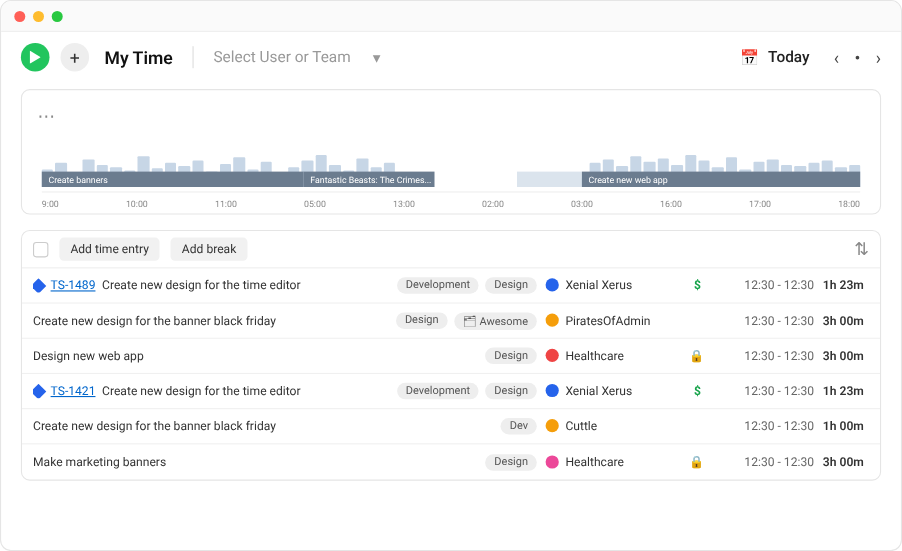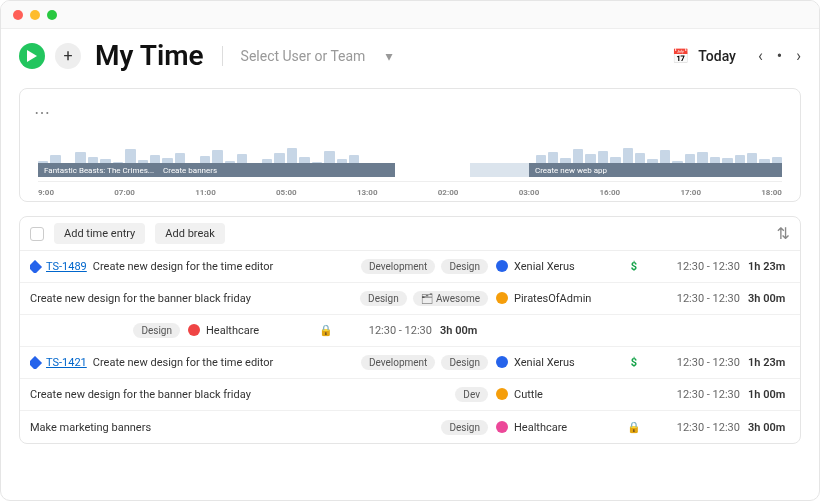--- a/index.html
+++ b/index.html
@@ -6,21 +6,21 @@
   body { font-family: -apple-system, BlinkMacSystemFont, "Segoe UI", Roboto, sans-serif; background: #fff; width: 820px; height: 501px; overflow: hidden; }
   .window { width: 820px; height: 501px; border: 1px solid #e5e5e5; border-radius: 10px; overflow: hidden; position: relative; }
   .titlebar { height: 28px; display: flex; align-items: center; padding: 0 12px; border-bottom: 1px solid #eee; background: #fafafa; }
   .dot { width: 10px; height: 10px; border-radius: 50%; margin-right: 7px; }
   .dot.red { background: #ff5f57; } .dot.yellow { background: #febc2e; } .dot.green { background: #28c840; }
 
   .topbar { display: flex; align-items: center; padding: 10px 18px; gap: 10px; }
   .play-btn { width: 26px; height: 26px; border-radius: 50%; background: #22c55e; display:flex; align-items:center; justify-content:center; }
   .play-btn svg { fill: #fff; }
   .plus-btn { width: 26px; height: 26px; border-radius: 50%; background: #eee; display:flex; align-items:center; justify-content:center; font-size: 16px; color:#333; }
-  .title { font-size: 28px; font-weight: 600; color:#111; margin-left: 4px; }
+  .title { font-size: 16px; font-weight: 600; color:#111; margin-left: 4px; }
   .divider { width:1px; height:20px; background:#ddd; margin: 0 8px; }
   .select-team { color:#999; font-size: 14px; display:flex; align-items:center; gap:20px; }
   .spacer { flex:1; }
   .today { display:flex; align-items:center; gap:8px; font-size:14px; color:#222; font-weight:500; }
   .nav-arrows { display:flex; align-items:center; gap:14px; margin-left:12px; color:#444; }
   .nav-arrows span { cursor:pointer; }
 
   .summary-card { margin: 6px 18px 0 18px; border:1px solid #e5e5e5; border-radius:8px; padding: 10px 14px 6px 14px; }
   .summary-top { display:flex; justify-content:space-between; align-items:flex-start; }
   .summary-left .lbl, .summary-right .lbl { font-size:11px; color:#555; }
@@ -29,21 +29,21 @@
   .summary-right .val { font-size:18px; font-weight:600; color:#111; }
   .more-dots { color:#888; font-size:16px; line-height:1; padding-top:6px; }
 
   .chart-wrap { position:relative; height:68px; margin-top:6px; }
   .bars { position:absolute; left:0; right:0; bottom:18px; height:40px; display:flex; align-items:flex-end; gap:2px; padding: 0 4px; }
   .bar { flex:1; background:#c7d6e6; border-radius:1px 1px 0 0; }
   .seg-row { position:absolute; left:4px; right:4px; bottom:18px; height:14px; display:flex; }
   .seg { height:14px; background:#6b7c8f; color:#fff; font-size:8px; display:flex; align-items:center; padding:0 6px; overflow:hidden; white-space:nowrap; }
   .seg.gap { background:transparent; }
   .seg.light { background:#dbe4ed; }
-  .axis { position:absolute; left:4px; right:4px; bottom:0; height:14px; display:flex; justify-content:space-between; font-size:8px; color:#888; border-top:1px solid #eee; padding-top:6px;font-weight:bold; }
+  .axis { position:absolute; left:4px; right:4px; bottom:0; height:14px; display:flex; justify-content:space-between; font-size:8px; color:#888; border-top:1px solid #eee; padding-top:6px; }
 
   .list { margin: 14px 18px 0 18px; border:1px solid #e5e5e5; border-radius:8px; overflow:hidden; }
   .list-actions { display:flex; align-items:center; padding:6px 10px; gap:10px; border-bottom:1px solid #eee; }
   .chk { width:14px; height:14px; border:1px solid #ccc; border-radius:3px; }
   .btn-pill { background:#f1f1f1; border-radius:4px; padding:4px 10px; font-size:11px; color:#333; }
   .filter-icon { margin-left:auto; color:#888; }
 
   .row { display:flex; align-items:center; padding:0 10px; height:32px; border-bottom:1px solid #f0f0f0; font-size:11px; color:#333; gap:8px; }
   .row:last-child { border-bottom:none; }
   .row .desc { flex:0 0 300px; display:flex; align-items:center; gap:6px; overflow:hidden; white-space:nowrap; }
@@ -158,29 +158,29 @@
           <div class="bar" style="height: 23.2px;"></div>
           <div class="bar" style="height: 24.8px;"></div>
           <div class="bar" style="height: 20px;"></div>
           <div class="bar" style="height: 19.2px;"></div>
           <div class="bar" style="height: 22px;"></div>
           <div class="bar" style="height: 24px;"></div>
           <div class="bar" style="height: 17.6px;"></div>
           <div class="bar" style="height: 20px;"></div>
         </div>
       <div class="seg-row" id="segs">
+          <div class="seg" style="width: 32%;">Create banners</div>
           <div class="seg" style="width: 16%;">Fantastic Beasts: The Crimes...</div>
-          <div class="seg" style="width: 32%;">Create banners</div>
           <div class="seg gap" style="width: 10%;"></div>
           <div class="seg light" style="width: 8%;"></div>
           <div class="seg" style="width: 34%;">Create new web app</div>
         </div>
       <div class="axis" id="axis">
           <span>9:00</span>
-          <span>07:00</span>
+          <span>10:00</span>
           <span>11:00</span>
           <span>05:00</span>
           <span>13:00</span>
           <span>02:00</span>
           <span>03:00</span>
           <span>16:00</span>
           <span>17:00</span>
           <span>18:00</span>
         </div>
     </div>
@@ -222,20 +222,23 @@
           </div>
           <div class="proj">
             <span class="pdot" style="background: rgb(245, 158, 11);"></span>
             <span>PiratesOfAdmin</span>
           </div>
           <div class="badge-col"></div>
           <div class="times">12:30  -  12:30</div>
           <div class="dur">3h 00m</div>
         </div>
         <div class="row">
+          <div class="desc">
+            <span>Design new web app</span>
+          </div>
           <div class="tags">
             <span class="tag">Design</span>
           </div>
           <div class="proj">
             <span class="pdot" style="background: rgb(239, 68, 68);"></span>
             <span>Healthcare</span>
           </div>
           <div class="badge-col"><span class="lock">🔒</span></div>
           <div class="times">12:30  -  12:30</div>
           <div class="dur">3h 00m</div>

